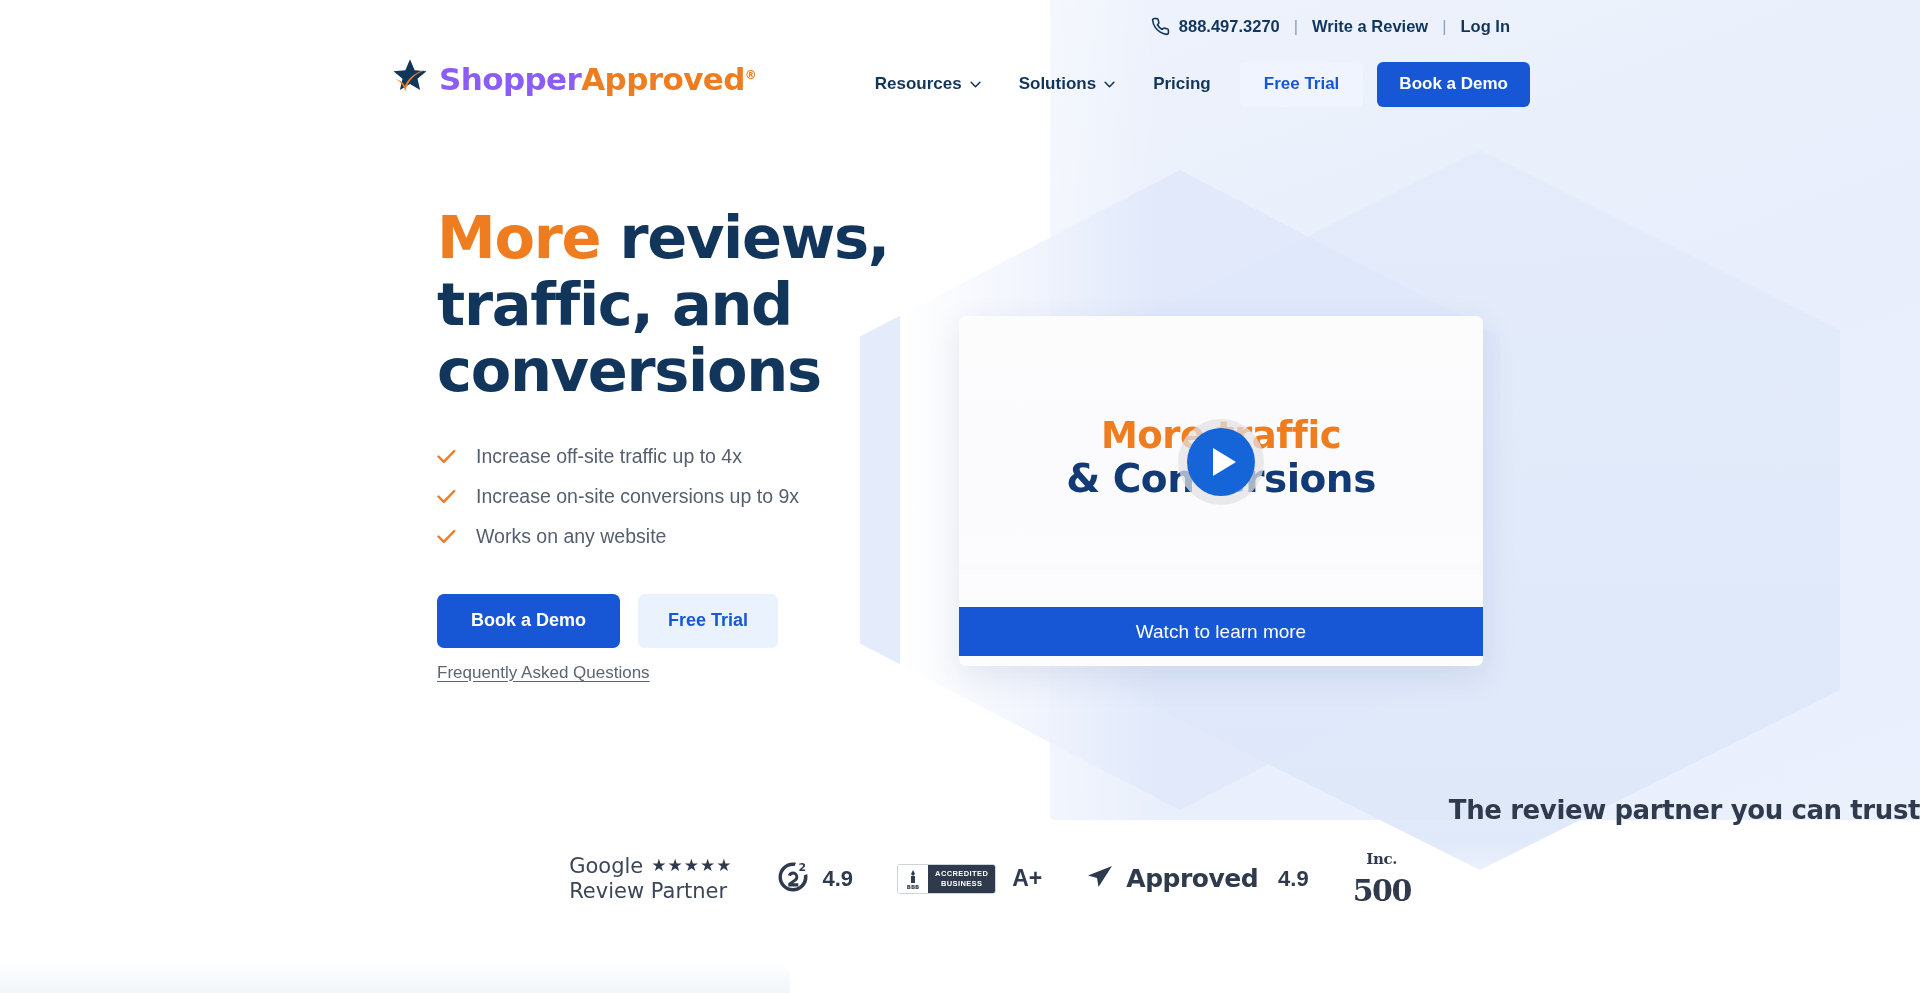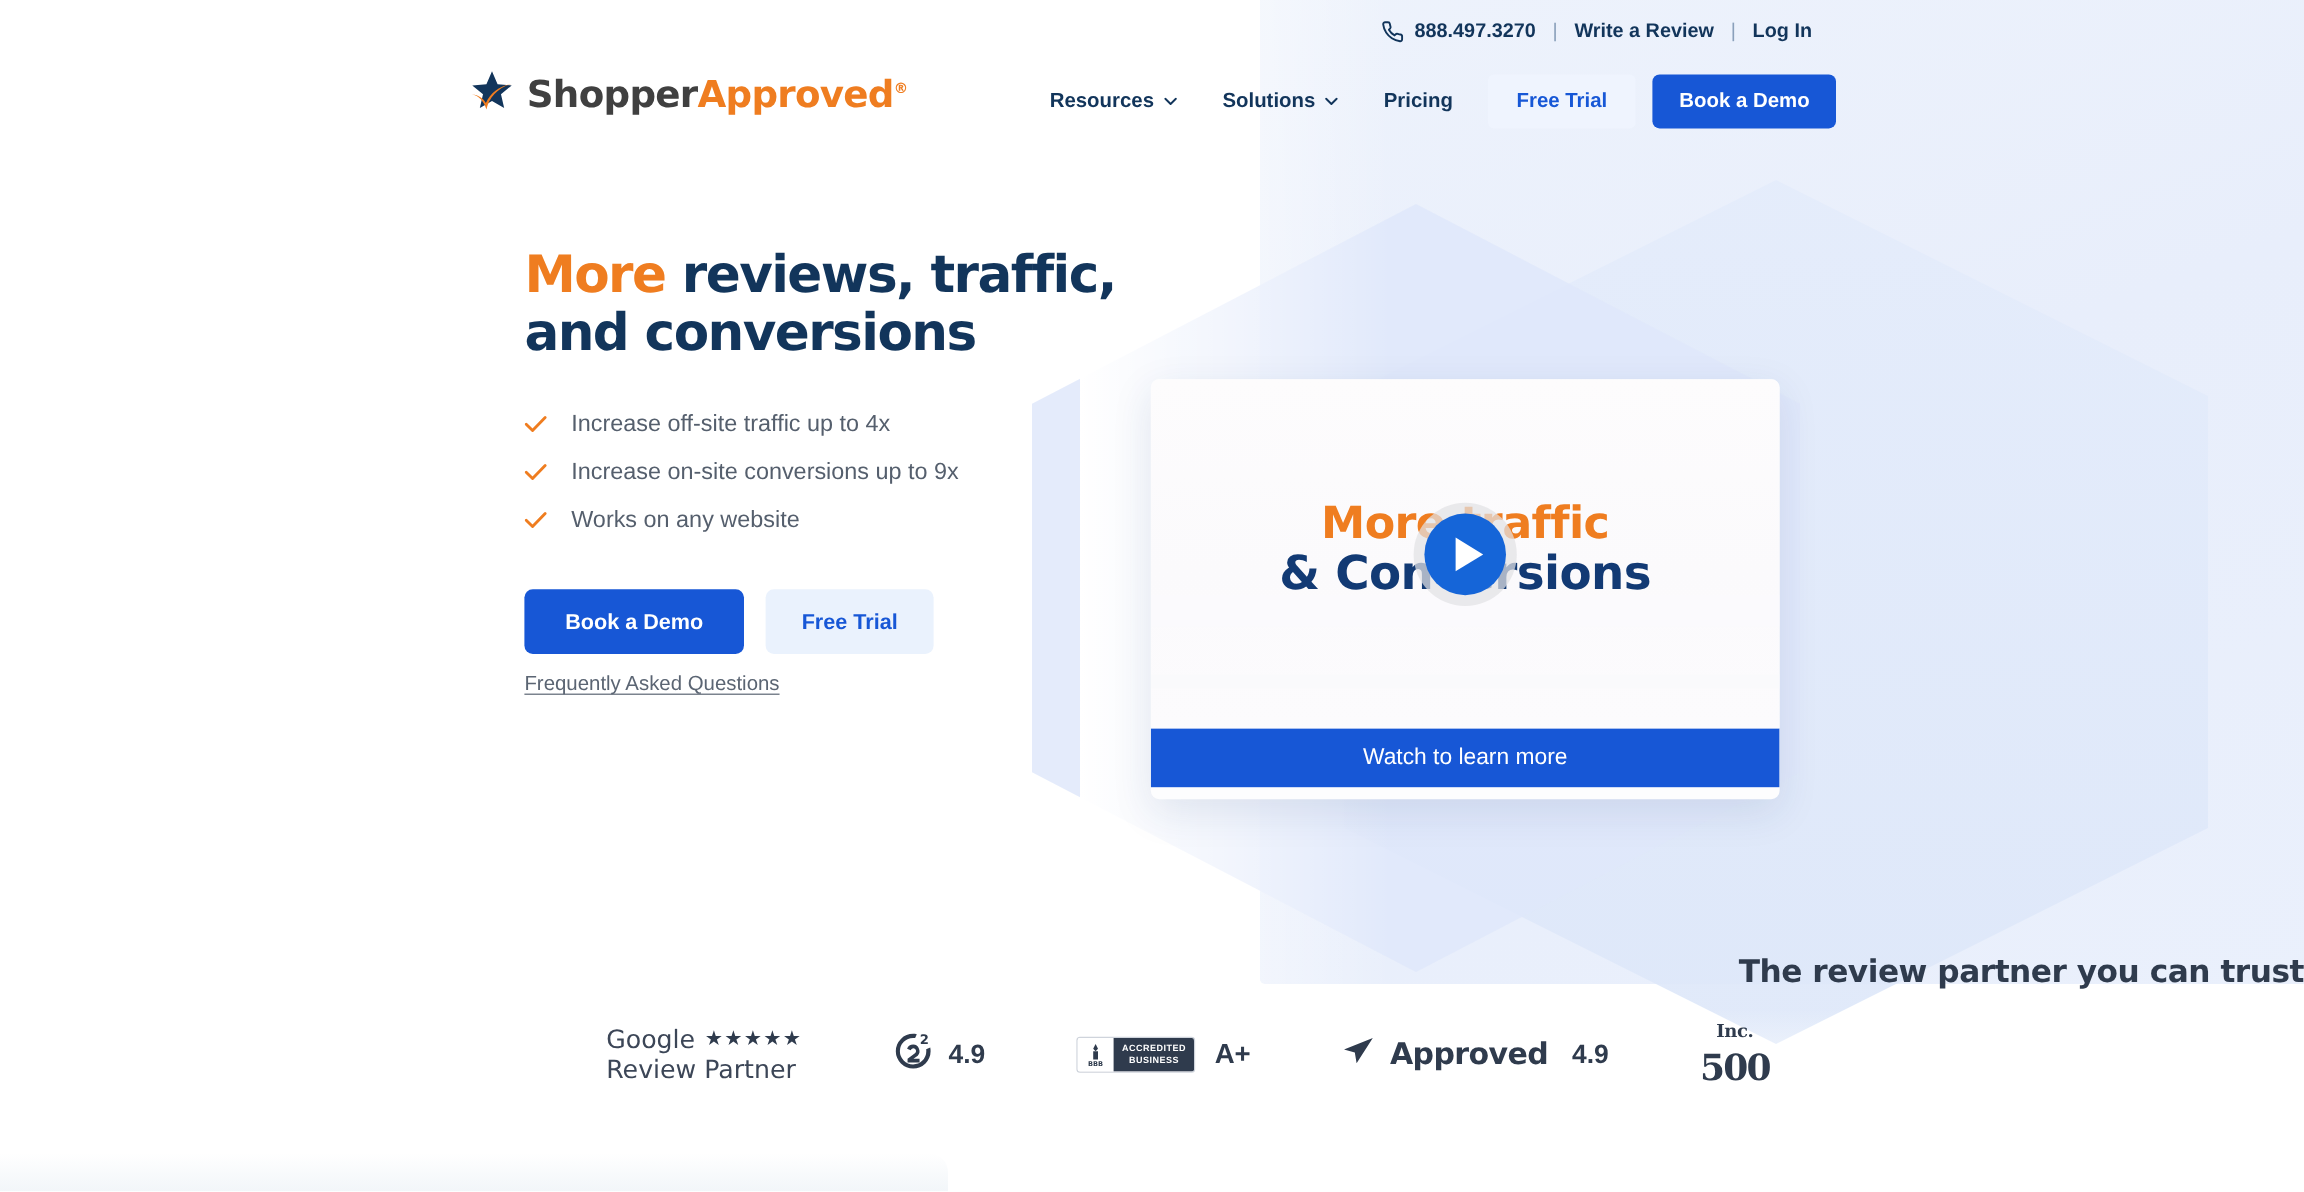--- a/index.html
+++ b/index.html
@@ -74,21 +74,21 @@
     position: absolute; left: 388px; top: 6px;
     display: flex; align-items: center; gap: 7px;
     text-decoration: none;
   }
   .logo-star { width: 44px; height: 42px; display: block; }
   .logo-text {
     font-family: "DejaVu Sans", sans-serif;
     font-size: 31px; font-weight: 700; letter-spacing: -.6px;
     white-space: nowrap;
   }
-  .logo-text .w1 { color: #404040; }
+  .logo-text .w1 { color: #8b5cf6; }
   .logo-text .w2 { color: #ef7d20; }
   .logo-reg { font-size: 12px; color: #ef7d20; vertical-align: super; }
 
   .nav {
     position: absolute; right: 390px; top: 2px;
     display: flex; align-items: center; gap: 0;
     height: 60px;
   }
   .nav-item {
     display: flex; align-items: center; gap: 8px;
@@ -111,21 +111,21 @@
     font-size: 17px; font-weight: 700; border-radius: 6px;
     text-decoration: none; white-space: nowrap;
     border: none; cursor: pointer;
     font-family: "Liberation Sans", sans-serif;
   }
 
   
   .hero-left { position: absolute; left: 437px; top: 205px; width: 560px; z-index: 10; }
   h1.hero-title {
     font-family: "DejaVu Sans", sans-serif;
-    font-size: 43px; line-height: 1.13; font-weight: 700;
+    font-size: 59px; line-height: 1.13; font-weight: 700;
     color: #12355b; letter-spacing: -1.3px;
   }
   h1.hero-title .accent { color: #ef7d20; }
 
   .bullets { margin-top: 40px; display: flex; flex-direction: column; gap: 17px; }
   .bullet { display: flex; align-items: center; gap: 20px; }
   .check svg { display: block; }
   .bullet-text { font-size: 19.5px; color: #555f6d; font-family: "Liberation Sans", sans-serif; }
 
   .cta-row { margin-top: 46px; display: flex; align-items: center; gap: 18px; }
@@ -218,21 +218,21 @@
   
   .trust { position: absolute; left: 0; top: 795px; width: 1920px; z-index: 10; }
   .trust-title {
     text-align: right;
     font-family: "DejaVu Sans", sans-serif;
     font-size: 26px; font-weight: 700; color: #2f3b4d; letter-spacing: -.4px;
   }
   .badges {
     margin-top: 28px;
     display: flex; align-items: center; justify-content: center;
-    gap: 76px;
+    gap: 44px;
     padding-left: 60px;
   }
   .badge { display: flex; align-items: center; gap: 12px; }
   .google-badge { display: flex; flex-direction: column; line-height: 1.18; }
   .google-row { display: flex; align-items: center; gap: 8px; }
   .google-word { font-family: "DejaVu Sans", sans-serif; font-size: 21px; color: #3c4657; }
   .google-stars { color: #2f3b4d; font-size: 17px; letter-spacing: 1px; }
   .google-sub { font-family: "DejaVu Sans", sans-serif; font-size: 21px; color: #3c4657; }
   .score { font-size: 22px; font-weight: 700; color: #2f3b4d; }
   .bbb {

